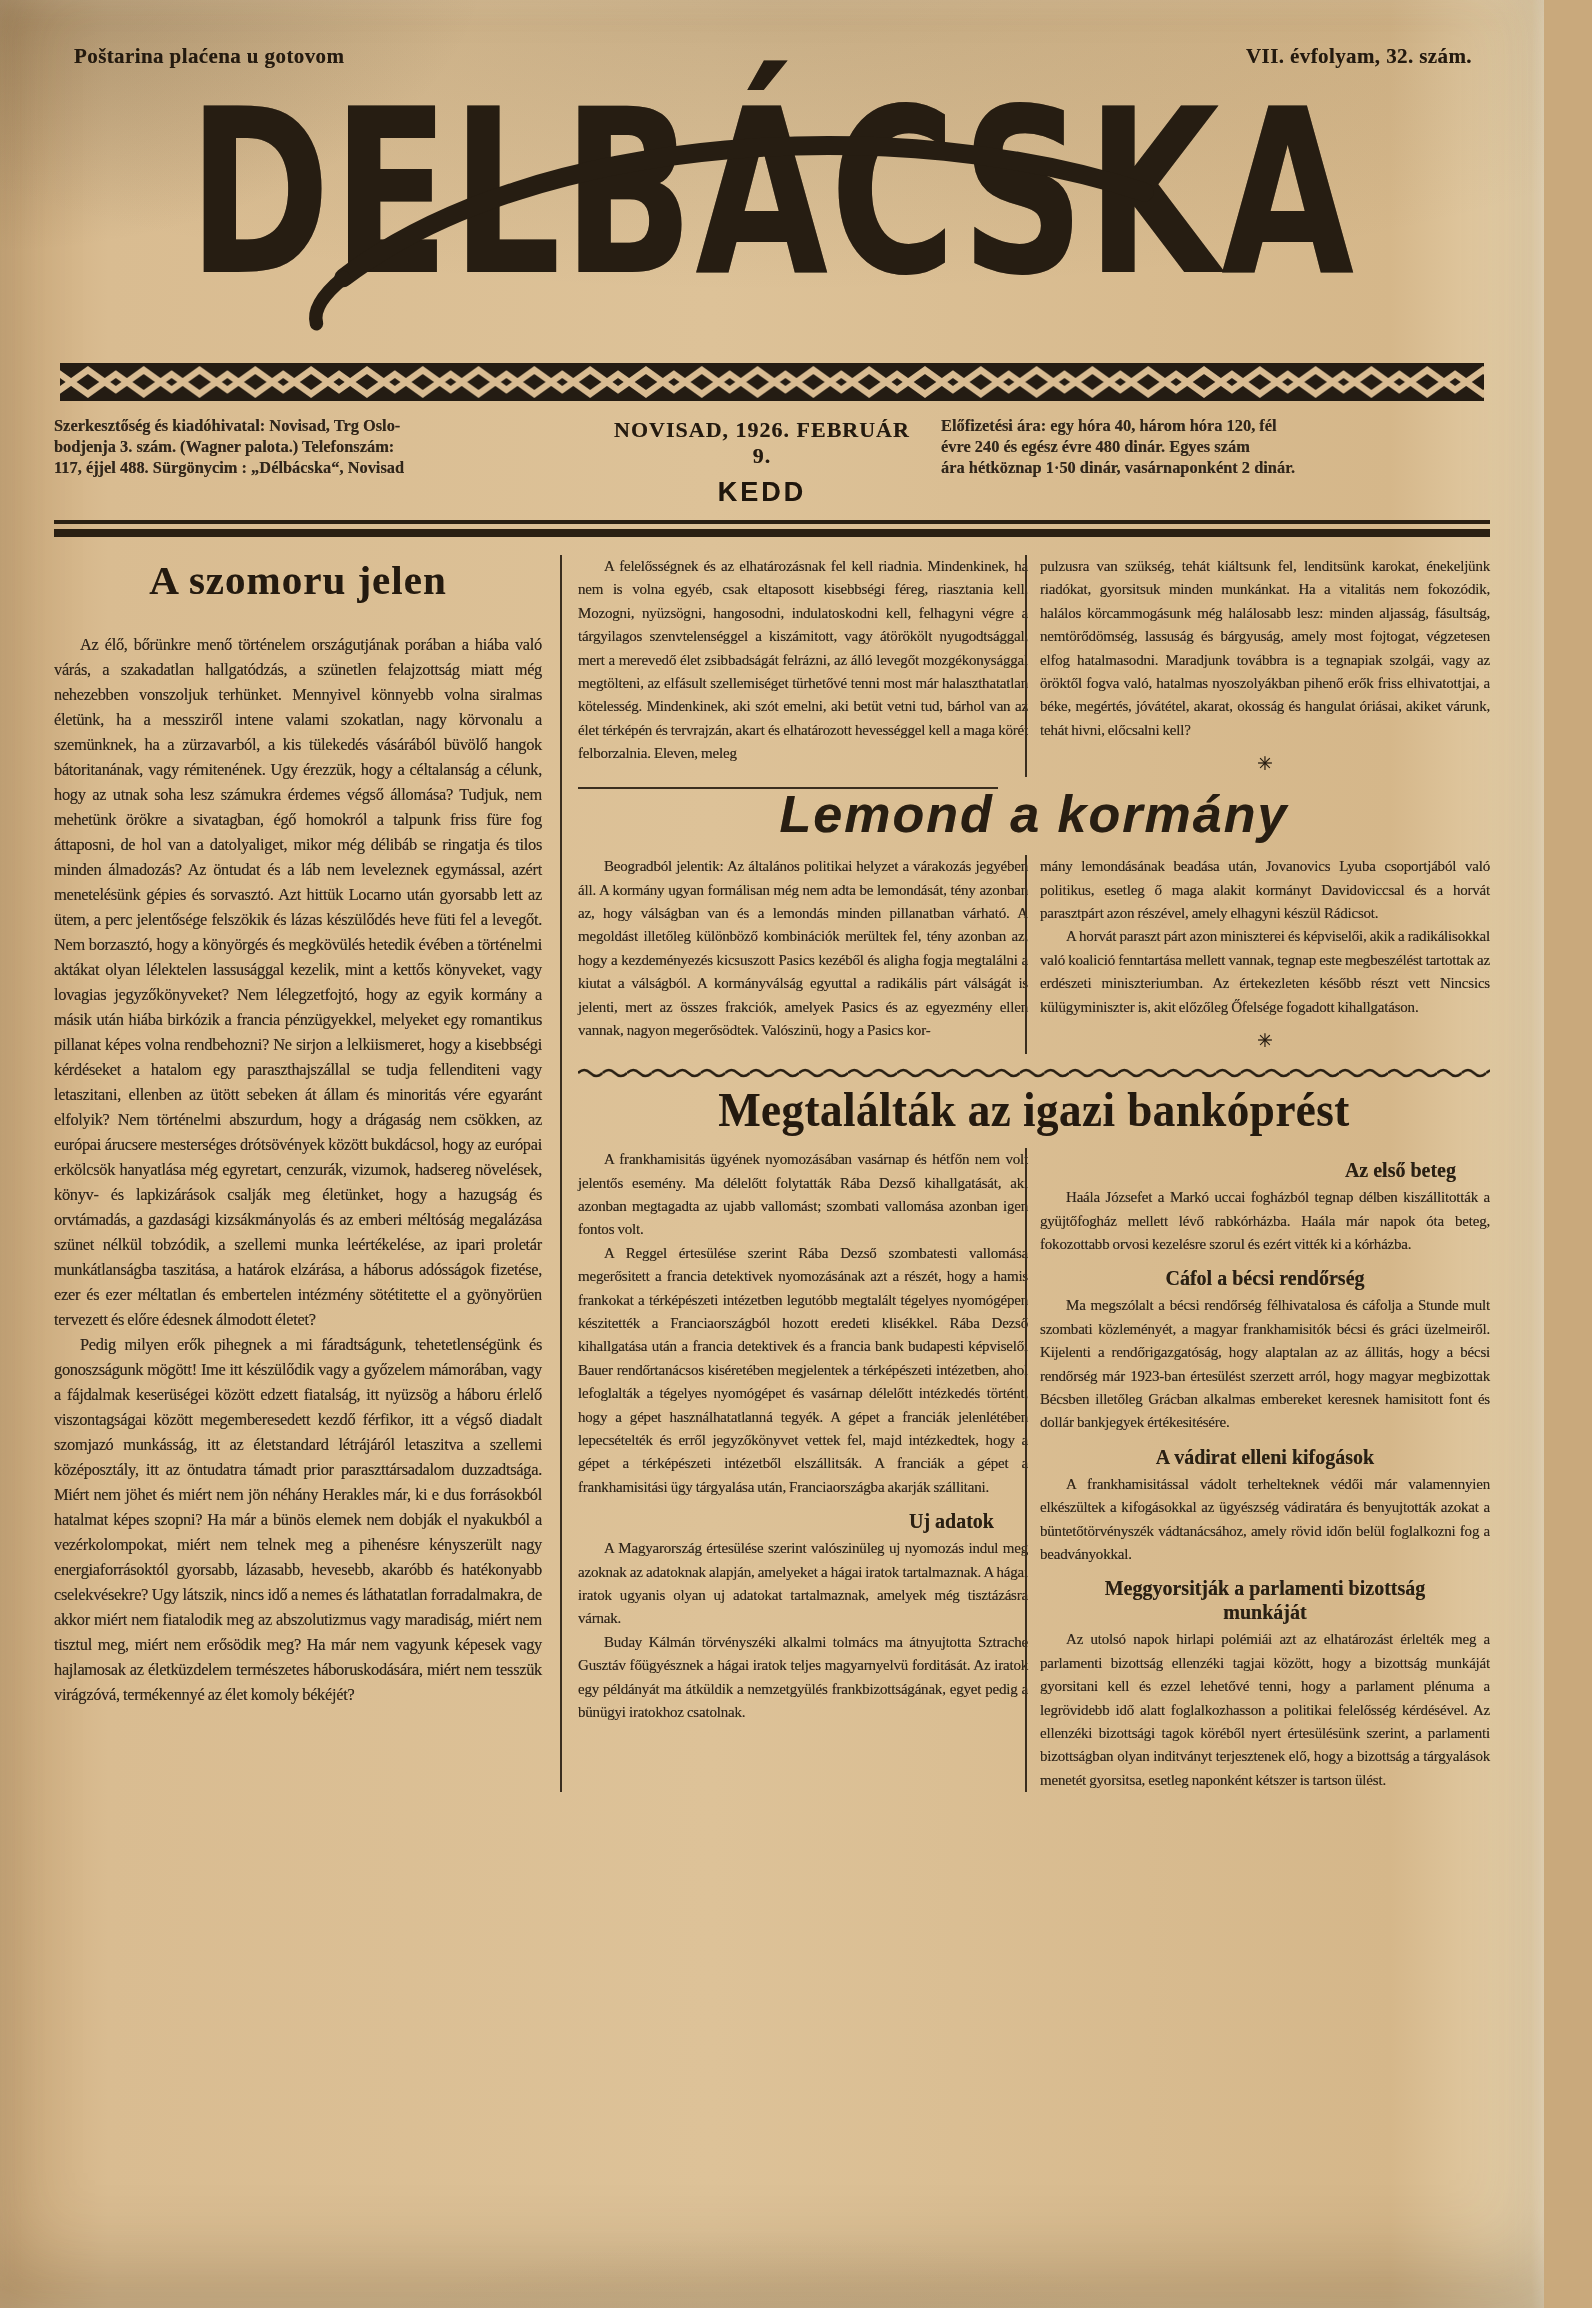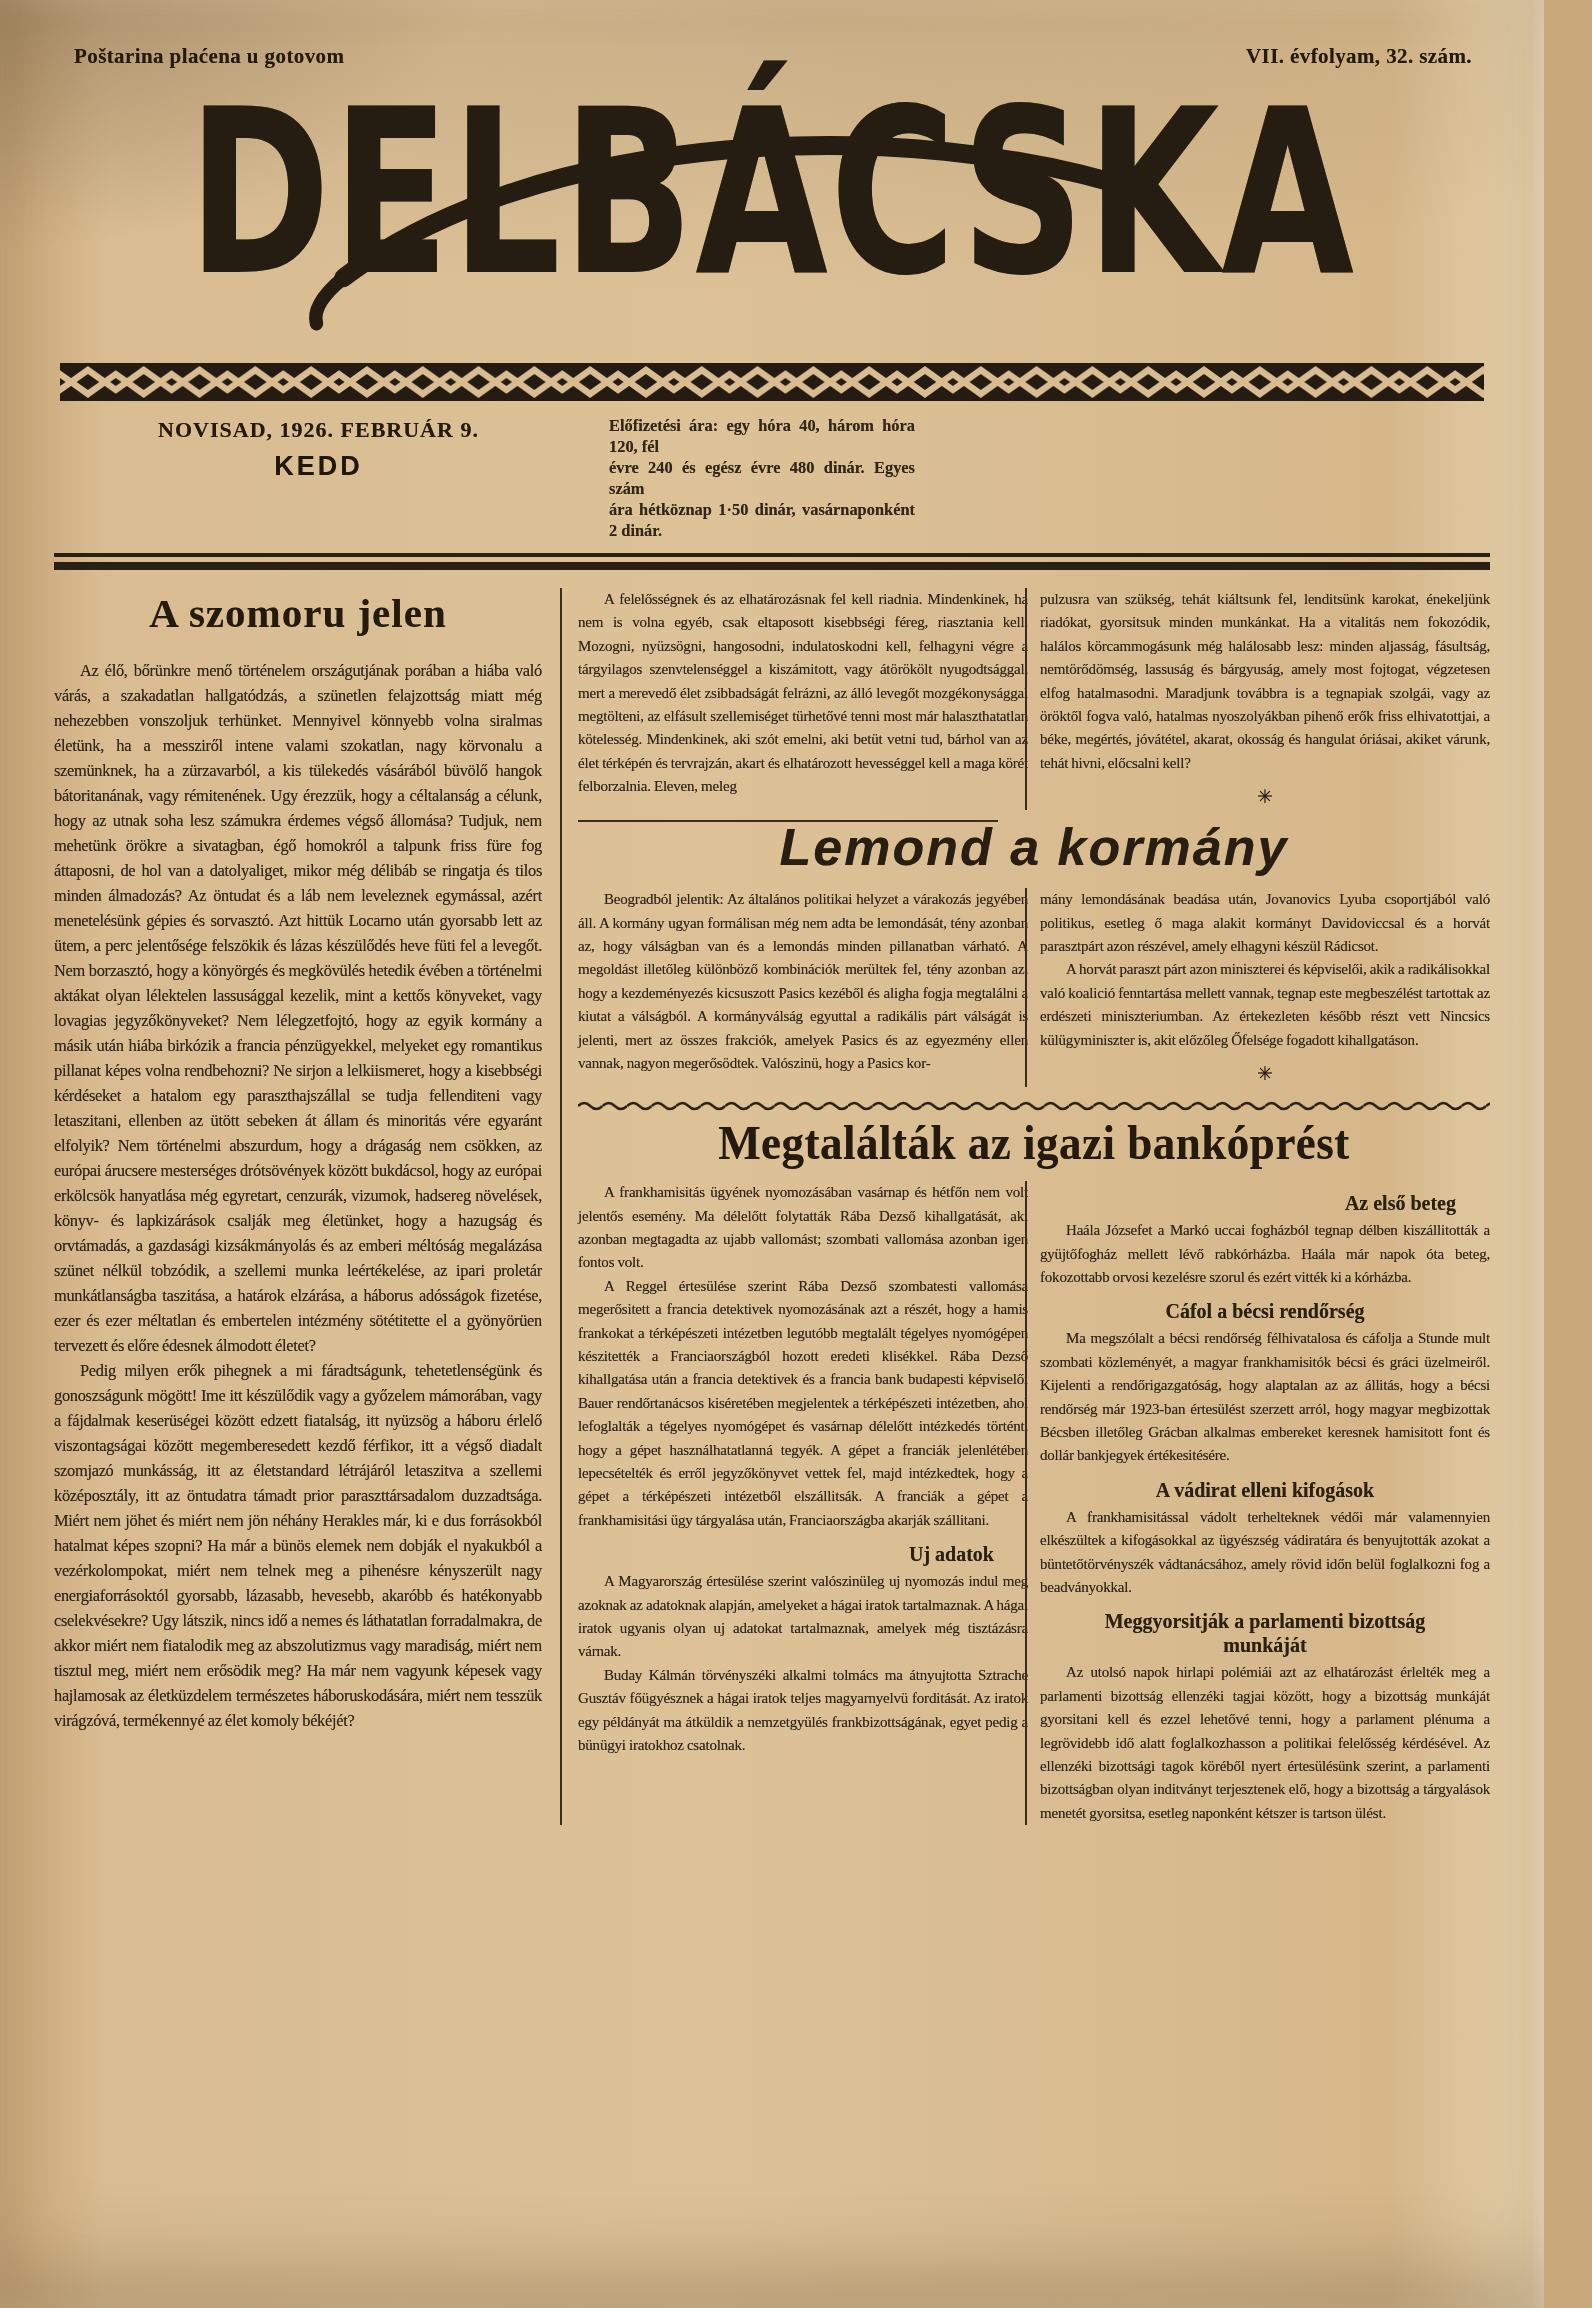--- a/index.html
+++ b/index.html
@@ -52,21 +52,21 @@
 
   
   .content{display:grid;grid-template-columns:490px 1fr;column-gap:16px;margin-top:18px;}
   .col-rest{border-left:2px solid var(--rule);padding-left:16px;}
 
   p{margin:0;text-align:justify;}
   .col1 p{font-size:16.4px;line-height:25px;letter-spacing:-0.3px;word-spacing:-0.5px;}
   .col-rest p{font-size:15px;line-height:23.4px;letter-spacing:-0.2px;word-spacing:-0.4px;}
   .indent{text-indent:26px;}
 
-  h1.lead-title{margin:2px 0 22px 0;text-align:center;font-size:41px;line-height:46px;font-weight:bold;letter-spacing:1px;color:var(--ink-dark);}
+  h1.lead-title{margin:2px 0 29px 0;text-align:center;font-size:41px;line-height:46px;font-weight:bold;letter-spacing:1px;color:var(--ink-dark);}
 
   .two-col{display:grid;grid-template-columns:1fr 1fr;column-gap:12px;}
   .with-rule{border-left:2px solid var(--rule);padding-left:13px;margin-left:-15px;}
 
   .aster{text-align:center;font-size:19px;margin:10px 0 2px 0;color:var(--ink-dark);}
 
   .section-lemond{position:relative;margin-top:6px;}
   .pre-rule{position:absolute;left:0;top:4px;width:46%;border-top:2px solid var(--rule);}
   h2.script-title{
     margin:0 0 10px 0;text-align:center;
@@ -105,20 +105,25 @@
           <rect width="58" height="38" fill="#241c13"></rect>
           <path d="M-6 7 L29 31 L64 7" stroke="#d9bc92" stroke-width="6.5" fill="none"></path>
           <path d="M-6 31 L29 7 L64 31" stroke="#d9bc92" stroke-width="6.5" fill="none"></path>
         </pattern>
       </defs>
       <rect x="0" y="0" width="100%" height="100%" fill="url(#zz)"></rect>
     </svg>
   </div>
 
   <div class="inforow">
+    <div class="infoblock">
+      <div>Szerkesztőség és kiadóhivatal: Novisad, Trg Oslo-</div>
+      <div>bodjenja 3. szám. (Wagner palota.) Telefonszám:</div>
+      <div>117, éjjel 488. Sürgönycim : „Délbácska“, Novisad</div>
+    </div>
     <div class="info-center">
       <div class="date-line">NOVISAD, 1926. FEBRUÁR 9.</div>
       <div class="day-name">KEDD</div>
     </div>
     <div class="infoblock">
       <div>Előfizetési ára:  egy hóra 40, három hóra 120, fél</div>
       <div>évre 240 és egész évre 480 dinár.  Egyes szám</div>
       <div>ára hétköznap 1·50 dinár, vasárnaponként 2 dinár.</div>
     </div>
   </div>

